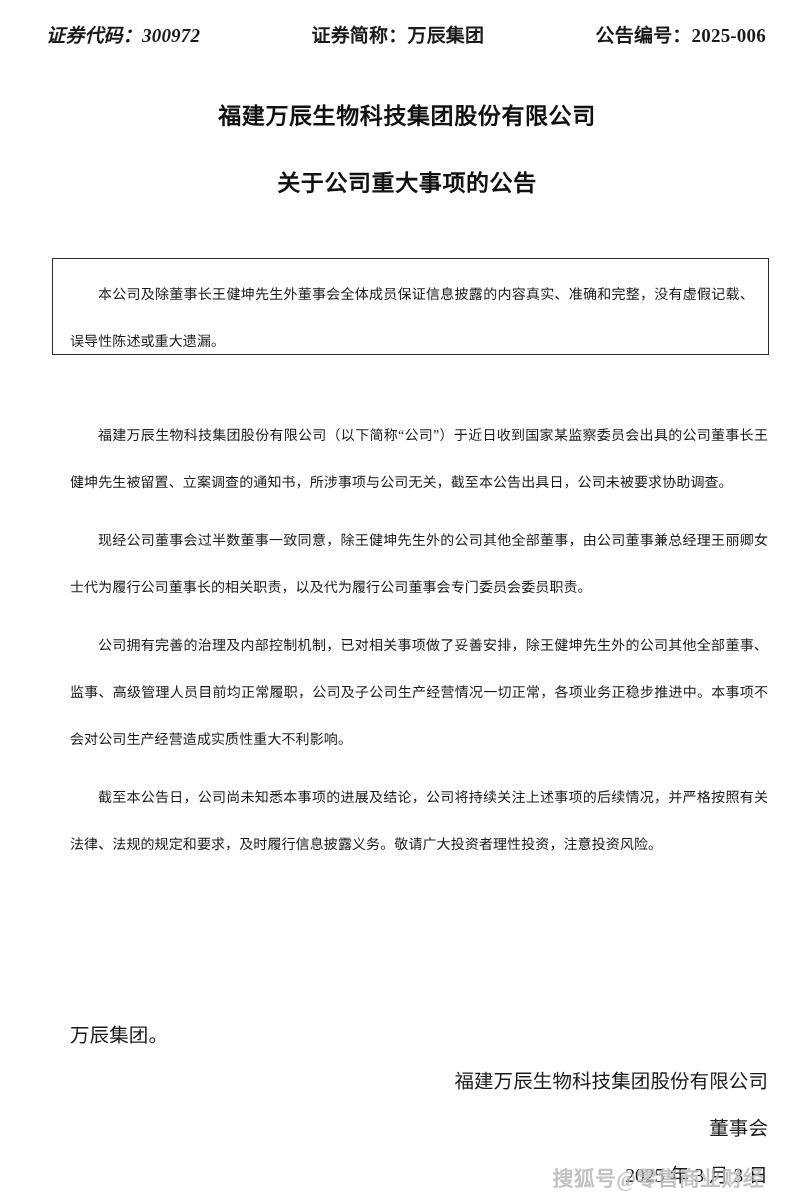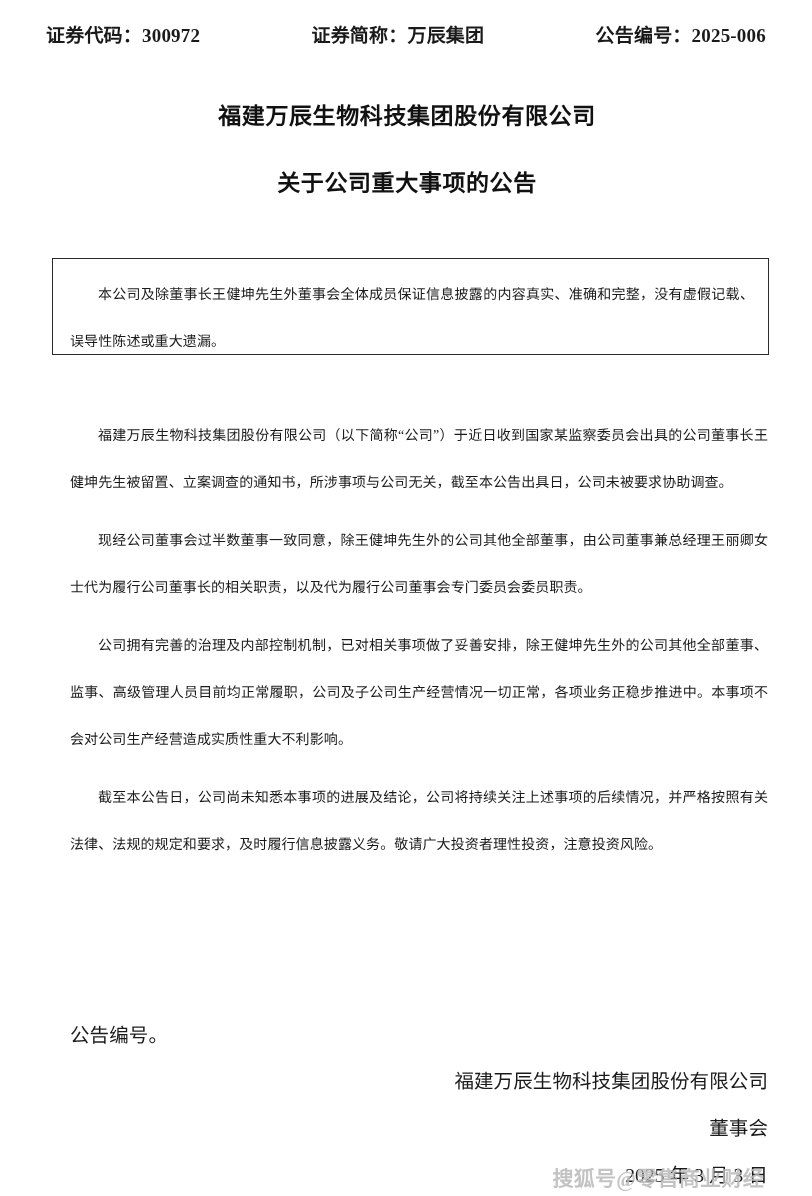--- a/index.html
+++ b/index.html
@@ -32,21 +32,21 @@
     justify-content: space-between;
     align-items: baseline;
     font-weight: bold;
     font-size: 19px;
     letter-spacing: 0.2px;
     white-space: nowrap;
   }
   .doc-header .hdr-item {
     display: inline-block;
   }
-  .doc-header .hdr-item:nth-child(1) { margin-left: 0px; }
+  .doc-header .hdr-item:nth-child(1) { margin-left: 0px; font-style: italic; }
   .doc-header .hdr-item:nth-child(2) { margin-left: 18px; }
   .doc-header .hdr-item:nth-child(3) { margin-left: 18px; }
 
   
   .title-block {
     position: absolute;
     top: 104px;
     left: 46px;
     width: 722px;
     text-align: center;
@@ -159,21 +159,21 @@
     <div class="disclaimer-text">本公司及除董事长王健坤先生外董事会全体成员保证信息披露的内容真实、准确和完整，没有虚假记载、误导性陈述或重大遗漏。</div>
   </div>
 
   <div class="body-block">
     <p class="para">福建万辰生物科技集团股份有限公司（以下简称“公司”）于近日收到国家某监察委员会出具的公司董事长王健坤先生被留置、立案调查的通知书，所涉事项与公司无关，截至本公告出具日，公司未被要求协助调查。</p>
     <p class="para">现经公司董事会过半数董事一致同意，除王健坤先生外的公司其他全部董事，由公司董事兼总经理王丽卿女士代为履行公司董事长的相关职责，以及代为履行公司董事会专门委员会委员职责。</p>
     <p class="para">公司拥有完善的治理及内部控制机制，已对相关事项做了妥善安排，除王健坤先生外的公司其他全部董事、监事、高级管理人员目前均正常履职，公司及子公司生产经营情况一切正常，各项业务正稳步推进中。本事项不会对公司生产经营造成实质性重大不利影响。</p>
     <p class="para">截至本公告日，公司尚未知悉本事项的进展及结论，公司将持续关注上述事项的后续情况，并严格按照有关法律、法规的规定和要求，及时履行信息披露义务。敬请广大投资者理性投资，注意投资风险。</p>
   </div>
 
-  <div class="closing-note">公告编号。</div>
+  <div class="closing-note">万辰集团。</div>
 
   <div class="signature-block">
     <span class="signature-line">福建万辰生物科技集团股份有限公司</span>
     <span class="signature-line">董事会</span>
     <span class="signature-date">2025 年 3 月 3 日</span>
   </div>
 
   <div class="watermark">搜狐号@零售商业财经</div>
 
 </div>

